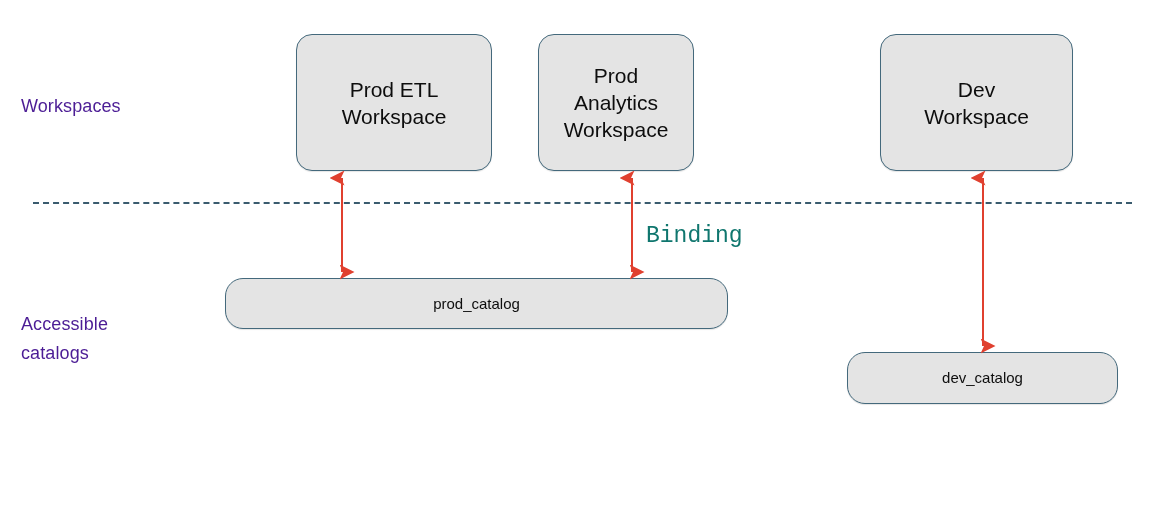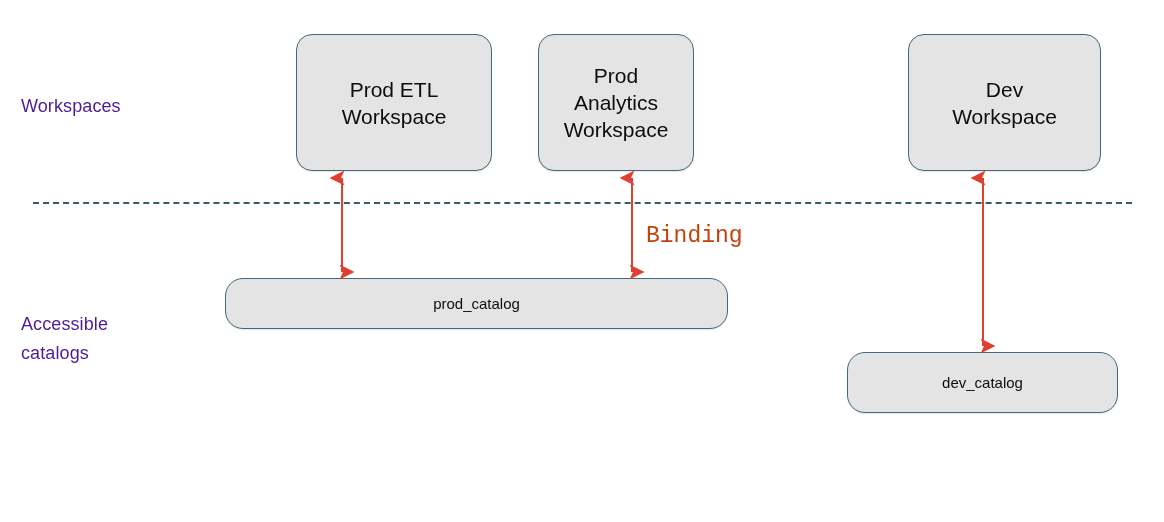--- a/index.html
+++ b/index.html
@@ -60,23 +60,23 @@
     border-radius: 16px;
   }
   .node.catalog {
     font-size: 15px;
     line-height: 20px;
     border-radius: 18px;
   }
 
   #node-prod-etl-workspace   { left: 248px; top: 34px;  width: 196px; height: 137px; margin-left: 48px; }
   #node-prod-analytics-workspace { left: 538px; top: 34px; width: 156px; height: 137px; }
-  #node-dev-workspace        { left: 880px; top: 34px;  width: 193px; height: 137px; margin-left: 28px; }
+  #node-dev-workspace        { left: 880px; top: 34px;  width: 193px; height: 137px; }
   #node-prod-catalog         { left: 225px; top: 278px; width: 503px; height: 51px;  }
-  #node-dev-catalog          { left: 847px; top: 352px; width: 271px; height: 61px;  }
+  #node-dev-catalog          { left: 847px; top: 352px; width: 271px; height: 52px;  }
 
   
   #boundary-line {
     position: absolute;
     left: 33px;
     top: 202px;
     width: 1099px;
     height: 0;
     border-top: 2px dashed #3a5b6e;
   }
@@ -92,21 +92,21 @@
   }
 
   
   #binding-label {
     position: absolute;
     left: 646px;
     top: 222px;
     font-family: "Liberation Mono", "DejaVu Sans Mono", monospace;
     font-size: 23px;
     line-height: 28px;
-    color: #c2410c;
+    color: #0f766e;
     white-space: nowrap;
     text-align: center;
   }
 </style>
 </head>
 <body>
 
 <div id="canvas">
 
   <div class="row-label" id="label-workspaces">Workspaces</div>

